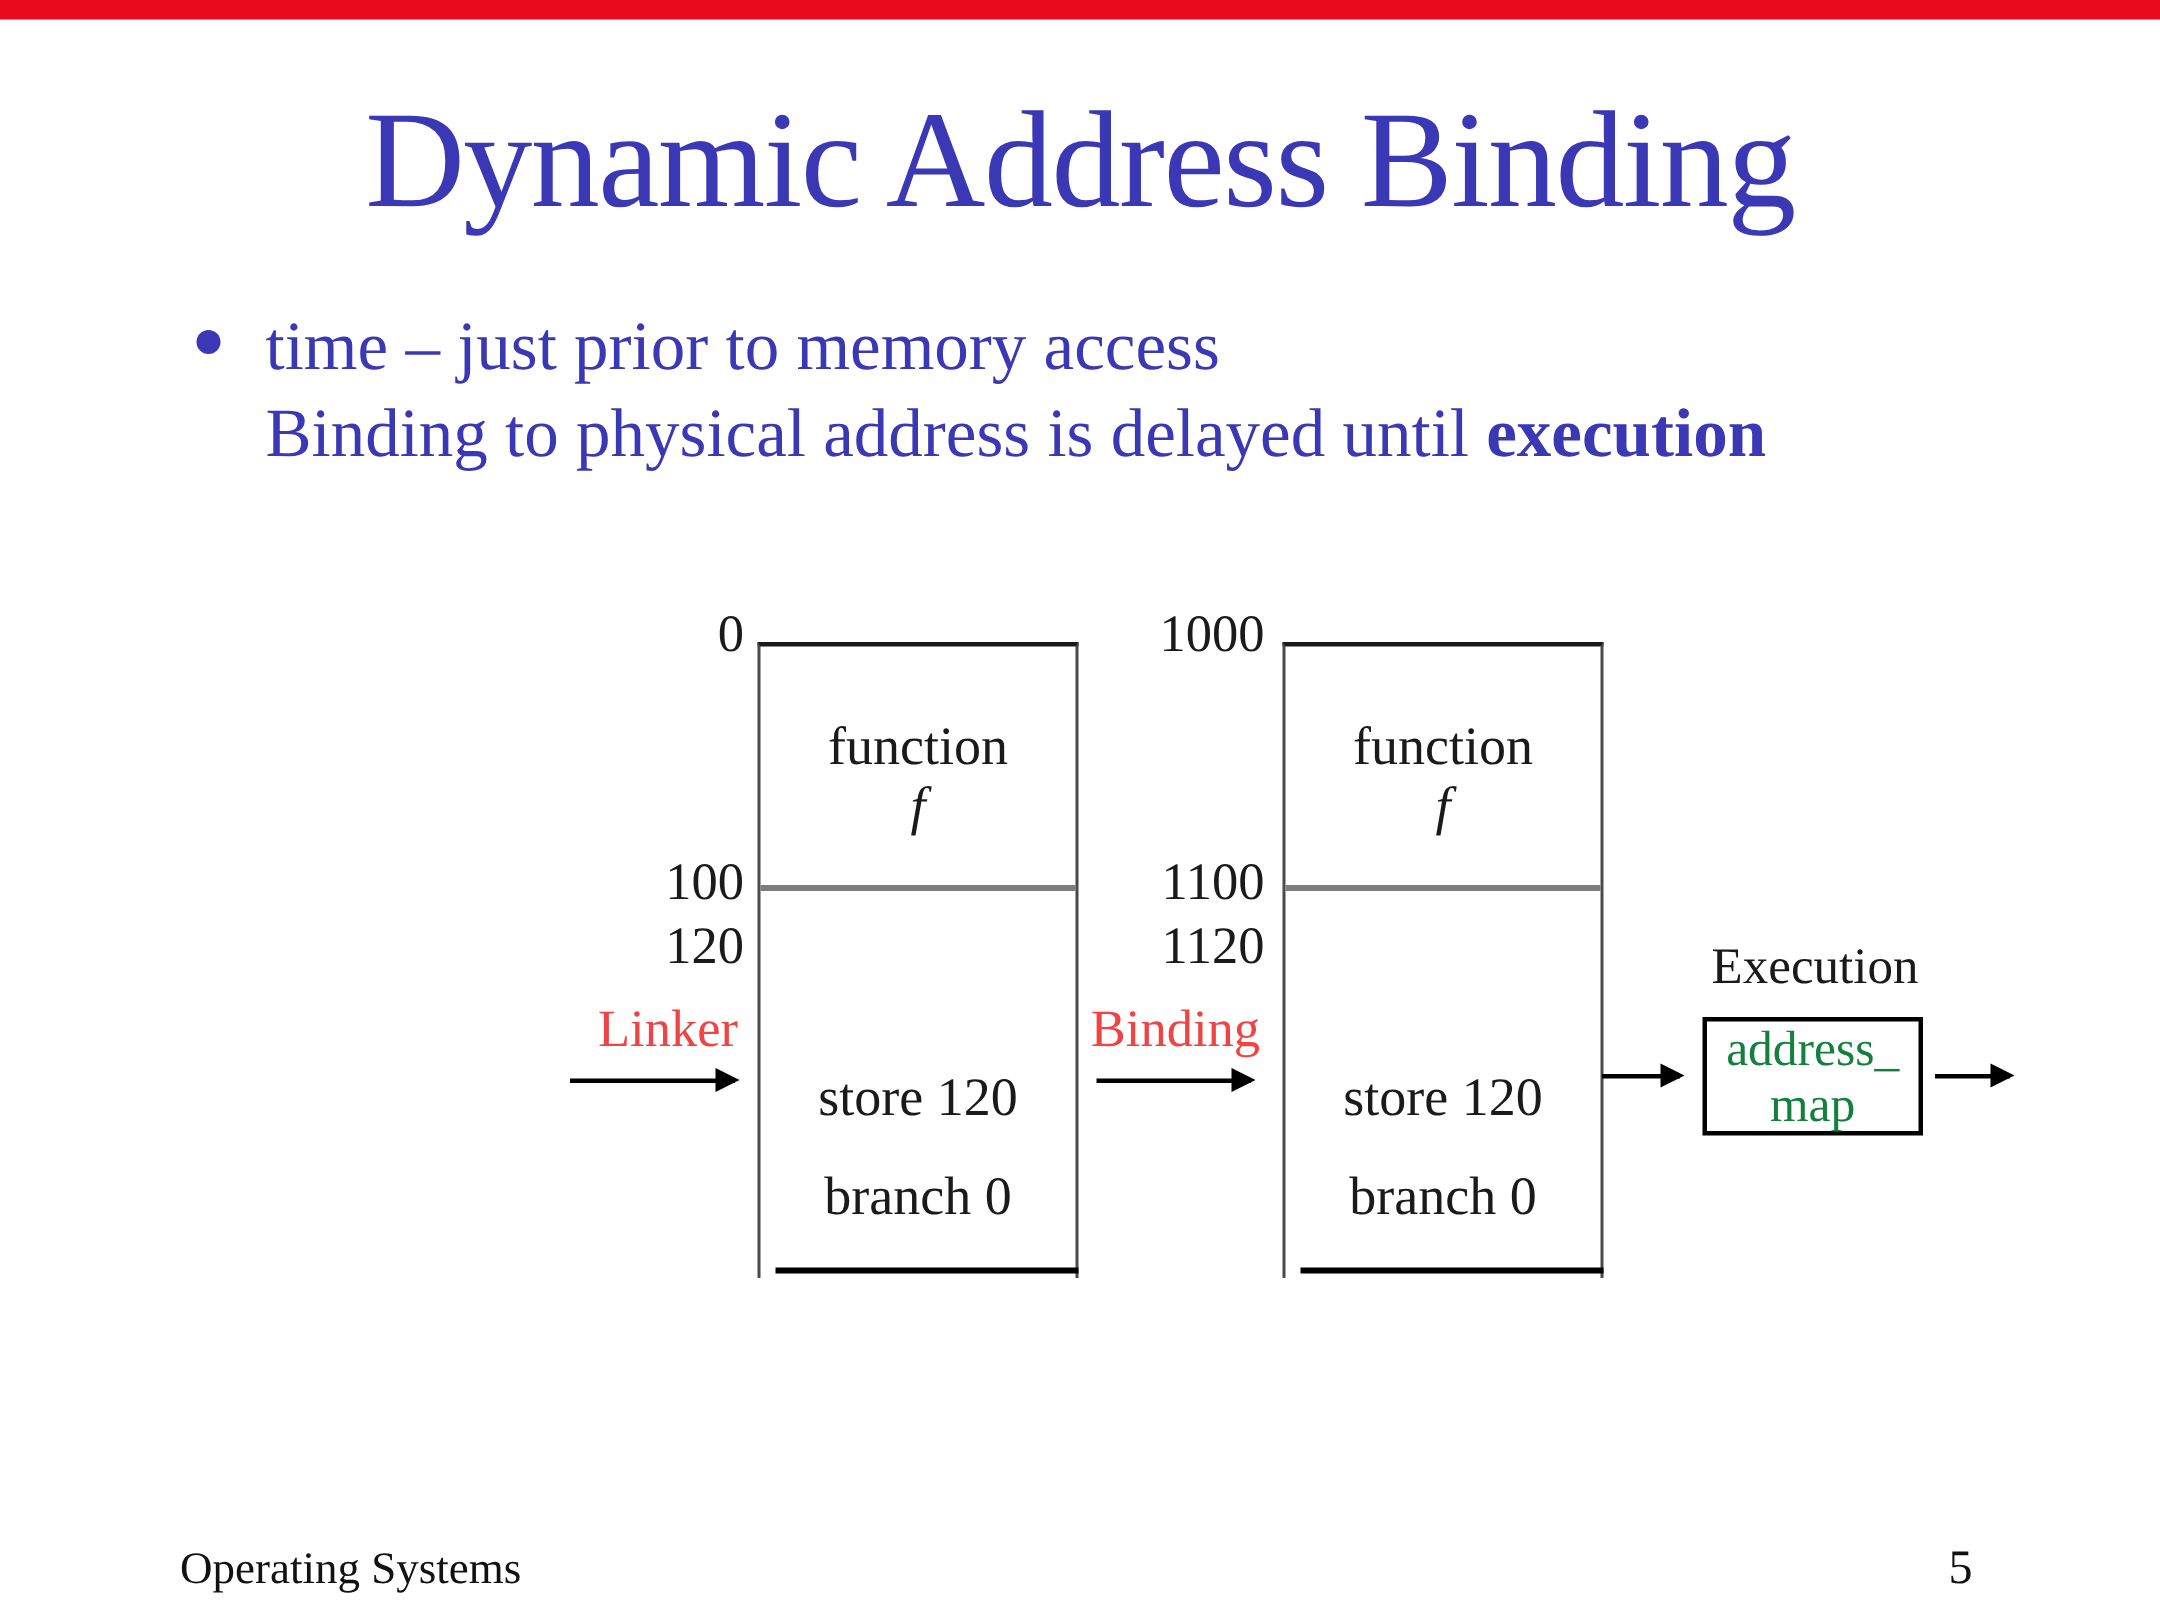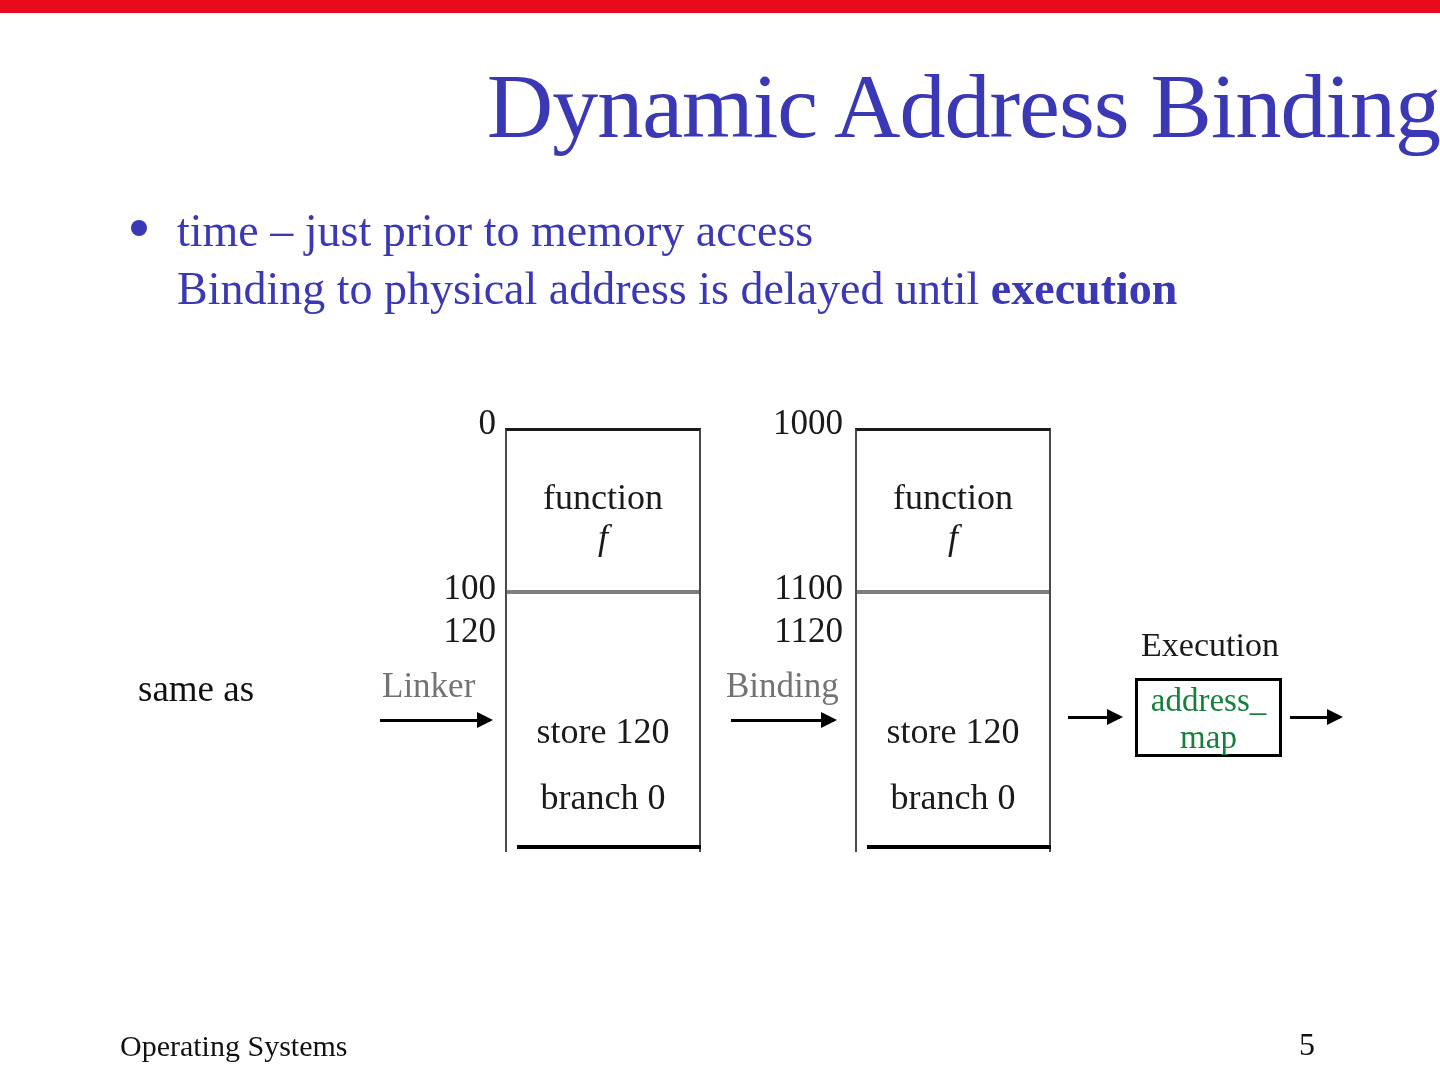--- a/index.html
+++ b/index.html
@@ -19,21 +19,21 @@
     position: absolute;
     left: 0; top: 0;
     width: 1440px; height: 13px;
     background: #ea0a1e;
   }
   
   .title {
     position: absolute;
     left: 0; top: 58px;
     width: 1440px;
-    text-align: right;
+    text-align: center;
     font-size: 92px;
     line-height: 1.05;
     color: #3a38b4;
     letter-spacing: -1px;
   }
   
   .bullet-dot {
     position: absolute;
     left: 131px; top: 220px;
     width: 16px; height: 16px;
@@ -46,21 +46,21 @@
     width: 1130px;
     font-size: 46px;
     line-height: 58px;
     color: #3a38b4;
   }
   .bullet-text .bold { font-weight: bold; }
   
   .membox {
     position: absolute;
     top: 428px;
-    width: 196px;
+    width: 214px;
     height: 424px;
     border-top: 3px solid #1a1a1a;
     border-left: 2px solid #4a4a4a;
     border-right: 2px solid #4a4a4a;
     background: #fff;
   }
   .membox.left  { left: 505px; }
   .membox.right { left: 855px; }
   .membox .divider {
     position: absolute;
@@ -97,22 +97,22 @@
   .addr.c1 { left: 386px; }
   .addr.c2 { left: 733px; }
   .addr.r1 { top: 403px; }
   .addr.r2 { top: 568px; }
   .addr.r3 { top: 611px; }
   
   .arrow-label {
     position: absolute;
     top: 666px;
     font-size: 35px;
-    color: #737373;
-    text-align: left;
+    color: #ef4444;
+    text-align: right;
   }
   .arrow-label.linker { left: 382px; width: 110px; }
   .arrow-label.loader { left: 726px; width: 114px; }
   
   .arrow {
     position: absolute;
     height: 3px;
     background: #000;
   }
   .arrow::after {
@@ -180,21 +180,20 @@
 
   <div class="title">Dynamic Address Binding</div>
 
   <div class="bullet-dot"></div>
   <div class="bullet-text">
     <div>time – just prior to memory access</div>
     <div><span>Binding to physical address is delayed until </span><span class="bold">execution</span></div>
   </div>
 
   <div class="side-note">
-    <div class="l1">same as</div>
   </div>
 
   <div class="membox left">
     <div class="divider"></div>
     <div class="bottomline"></div>
     <div class="boxtext fn-name">function</div>
     <div class="boxtext fn-ital">f</div>
     <div class="boxtext instr-1">store 120</div>
     <div class="boxtext instr-2">branch 0</div>
   </div>

